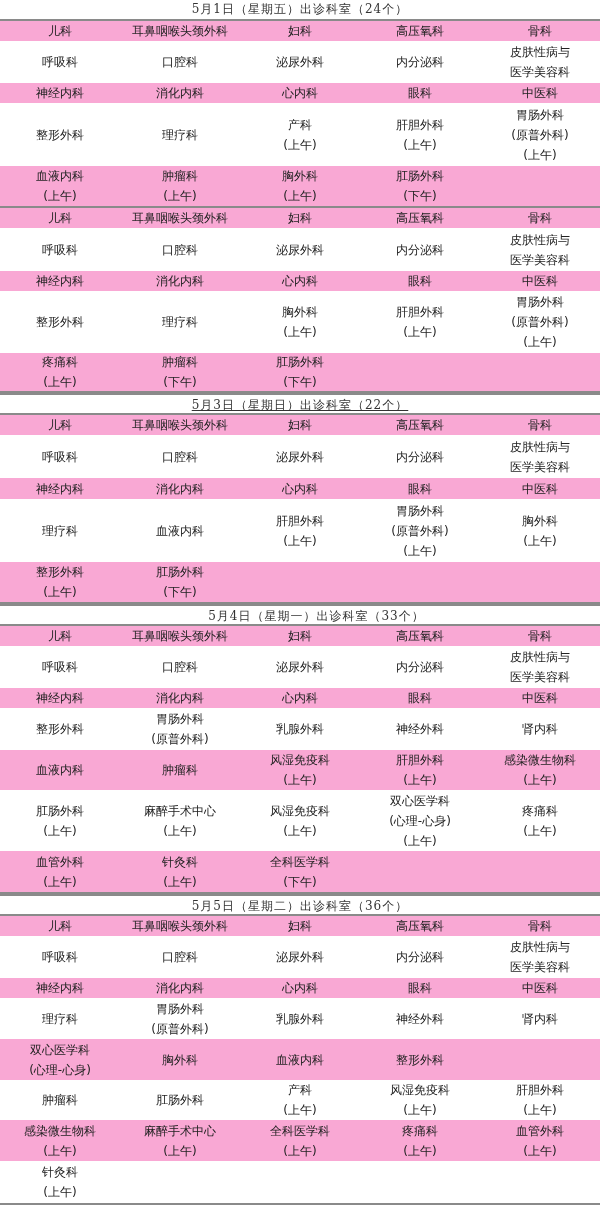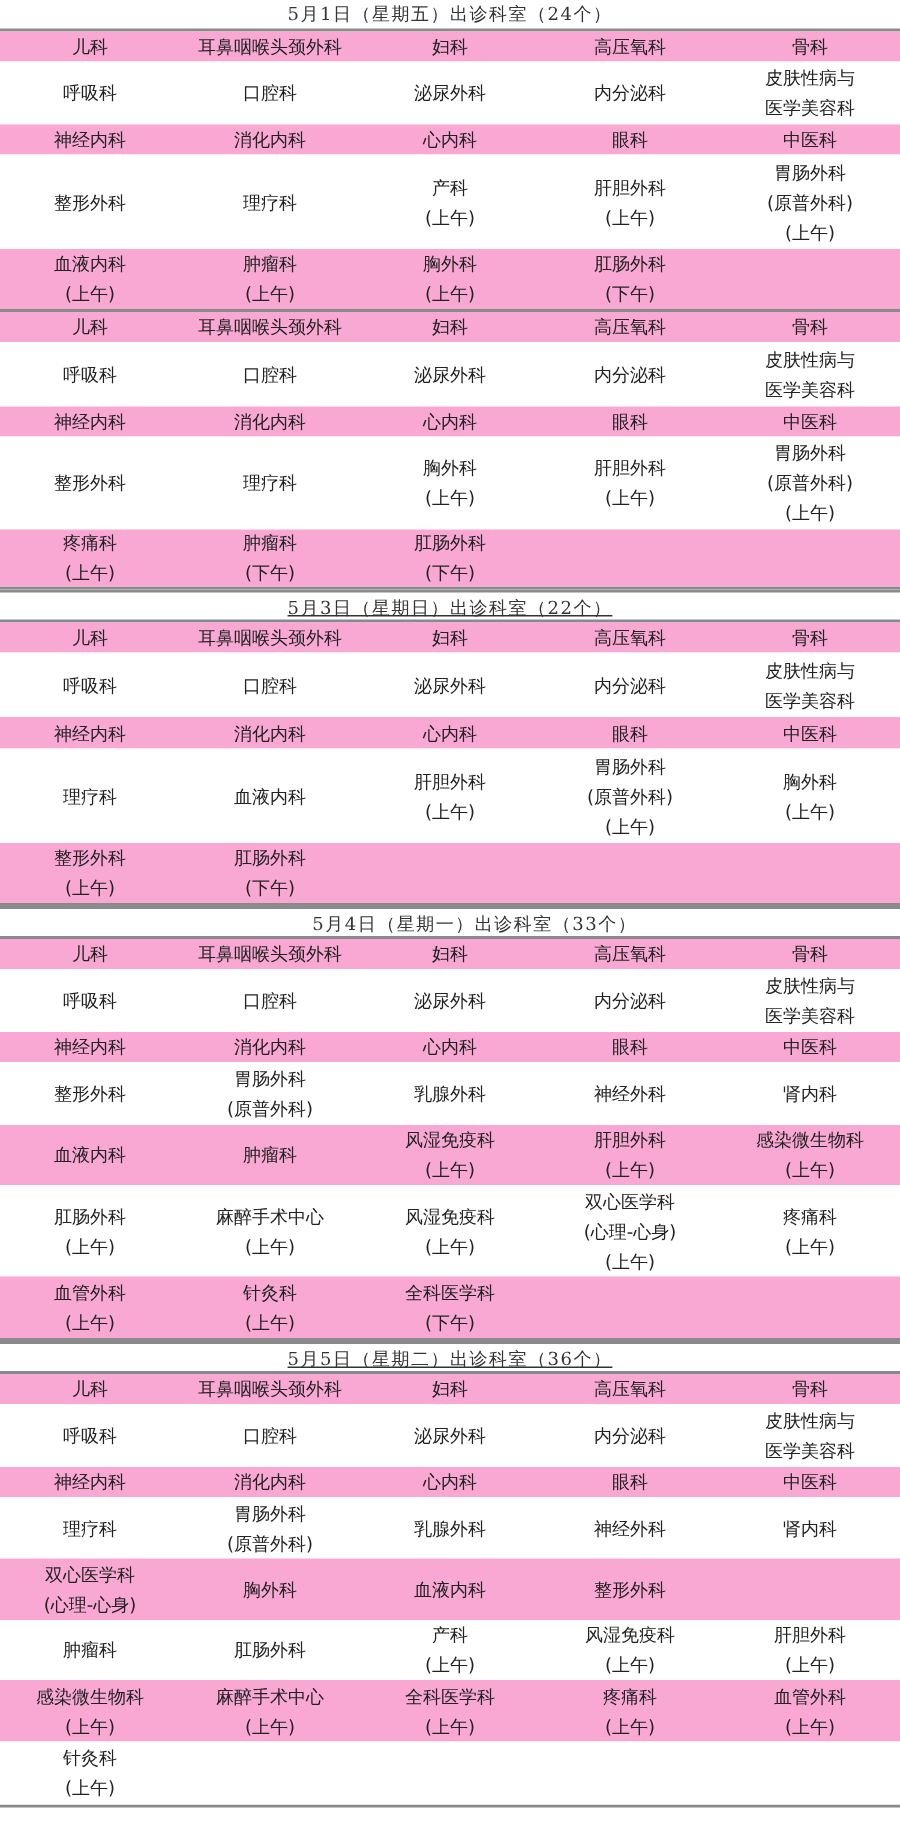--- a/index.html
+++ b/index.html
@@ -430,21 +430,21 @@
           <div class="cell">
             <span>全科医学科</span>
             <span>(下午)</span>
           </div>
           <div class="cell"></div>
           <div class="cell"></div>
         </div>
       </div>
     </div>
     <div class="section">
-      <div class="sec-title" style="height: 22px; line-height: 20px; border-top: 2px solid rgb(138, 138, 138); text-decoration: underline;">5月5日（星期二）出诊科室（36个）</div>
+      <div class="sec-title" style="height: 22px; line-height: 20px; border-top: 2px solid rgb(138, 138, 138);">5月5日（星期二）出诊科室（36个）</div>
       <div class="sec-bottom">
         <div class="row peach" style="height: 20px;">
           <div class="cell">
             <span>儿科</span>
           </div>
           <div class="cell">
             <span>耳鼻咽喉头颈外科</span>
           </div>
           <div class="cell">
             <span>妇科</span>

